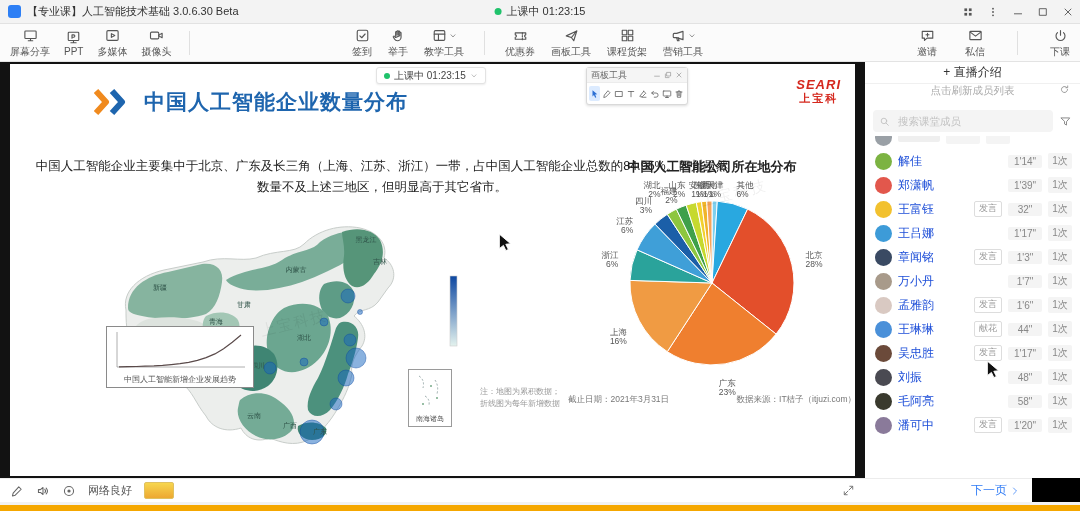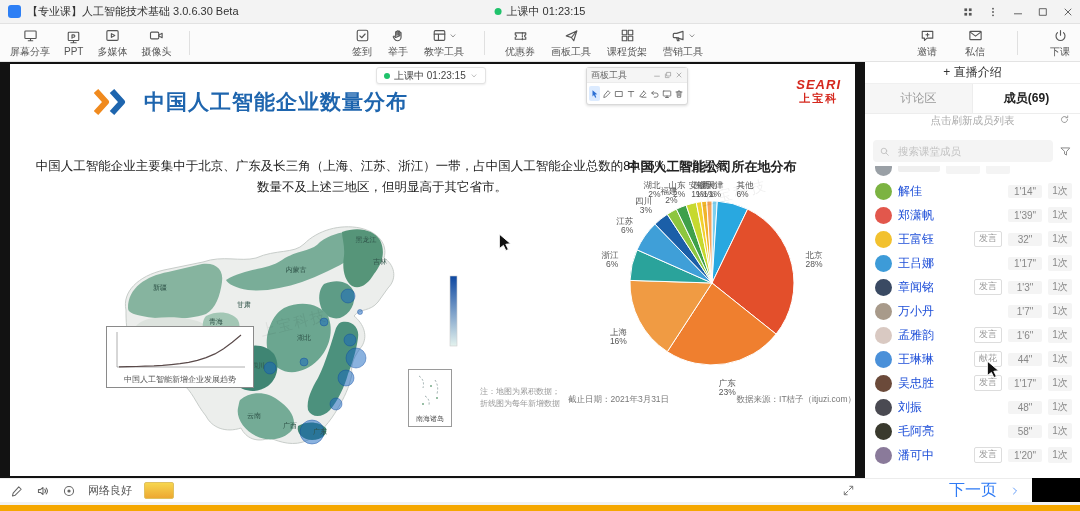--- a/index.html
+++ b/index.html
@@ -102,21 +102,21 @@
 
   
   .footer{position:absolute;left:0;top:478px;width:1032px;height:24px;background:#fff;border-top:1px solid #ececec;display:flex;align-items:center;z-index:5}
   .f-left{display:flex;align-items:center;gap:12px;padding-left:10px;color:#666}
   .f-left svg{width:14px;height:14px}
   .f-ic{display:flex;align-items:center}
   .net{font-size:11px;color:#555}
   .thumb{width:30px;height:17px;border:1px solid #e0c160;background:linear-gradient(180deg,#f7d64e,#eda832);border-radius:2px}
   .f-expand{position:absolute;left:842px;color:#777;display:flex}
   .f-expand svg{width:13px;height:13px}
-  .f-next{position:absolute;right:12px;display:flex;align-items:center;gap:13px;color:#2f7bf5;font-size:16px}
+  .f-next{position:absolute;right:12px;display:flex;align-items:center;gap:3px;color:#2f7bf5;font-size:12px}
   .f-next svg{width:10px;height:10px}
 
   .bottom-strip{position:absolute;left:0;top:502px;width:1080px;height:9px;background:#f2f2f2}
   .bottom-strip .orange{position:absolute;left:0;top:3px;width:1080px;height:6px;background:#f5a700}
 
   .cursor{position:absolute;z-index:60}
 </style>
 </head>
 <body>
 
@@ -526,24 +526,20 @@
 
     <span class="cursor" style="left:488px;top:169px">
       <svg width="14" height="18" viewBox="0 0 12 16">
           <path d="M1 1 L11 9.5 L6.7 10 L9 14.6 L6.8 15.6 L4.6 11 L1 13.8 Z" fill="#111" stroke="#fff" stroke-width="0.8"></path>
         </svg>
     </span>
   </div>
 
   <div class="sidebar">
     <div class="sb-intro">+ 直播介绍</div>
-    <div class="sb-tabs">
-      <div class="sb-tab">讨论区</div>
-      <div class="sb-tab active">成员(69)</div>
-    </div>
     <div class="sb-refresh">
       <span>点击刷新成员列表</span>
       <span class="r-ico">
           <svg viewBox="0 0 20 20" fill="none" stroke="currentColor" stroke-width="1.5" stroke-linecap="round" stroke-linejoin="round">
             <path d="M15.5 10a5.5 5.5 0 11-1.8-4.1"></path>
             <path d="M15.8 3.5v3.3h-3.3"></path>
           </svg>
         </span>
     </div>
     <div class="sb-search">

